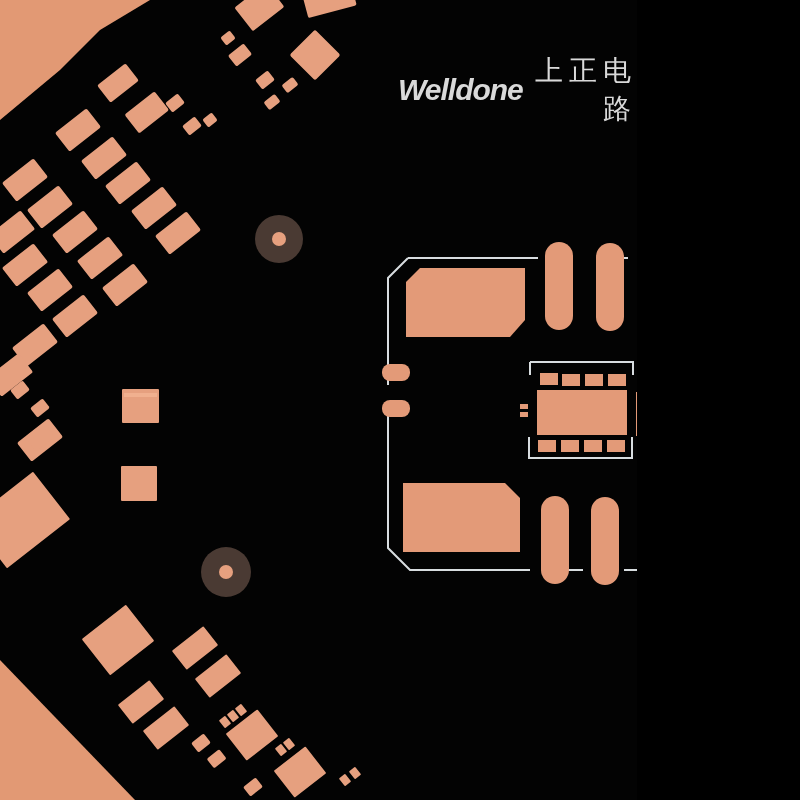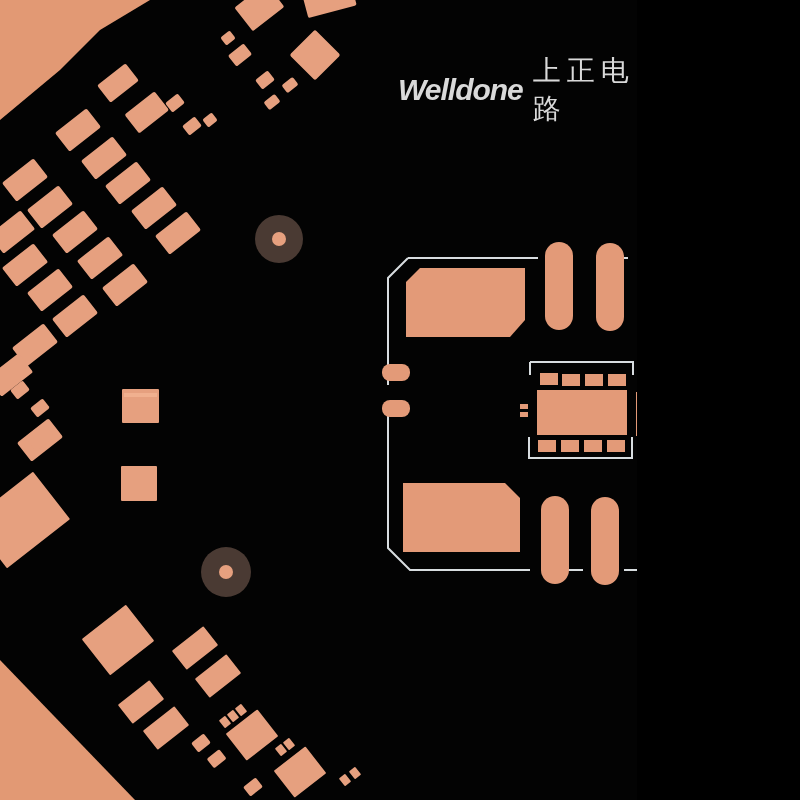--- a/index.html
+++ b/index.html
@@ -1,16 +1,16 @@
 <!DOCTYPE html>
 <html><head>
 <meta charset="utf-8">
 <style>
   html, body { margin:0; padding:0; background:#000; }
-  #stage { position:relative; width:637px; height:800px; overflow:hidden; background:#030303; font-family:"Liberation Sans", sans-serif; }
+  #stage { position:relative; width:637px; height:800px; overflow:hidden; background:#030303; font-family:"Liberation Sans", sans-serif;text-align:right; }
   .abs { position:absolute; }
   .logo { position:absolute; left:398px; top:52px; color:#d9d9d9; display:flex; align-items:center; gap:10px; }
   .logo-en { font-style:italic; font-weight:bold; font-size:30px; letter-spacing:-1px; }
   .logo-cn { font-size:28px; letter-spacing:6px; }
   .hole-ring { position:absolute; border-radius:50%; background:#4a3a33; }
   .hole-core { position:absolute; border-radius:50%; background:#e6a07f; }
 </style>
 </head>
 <body>
 

